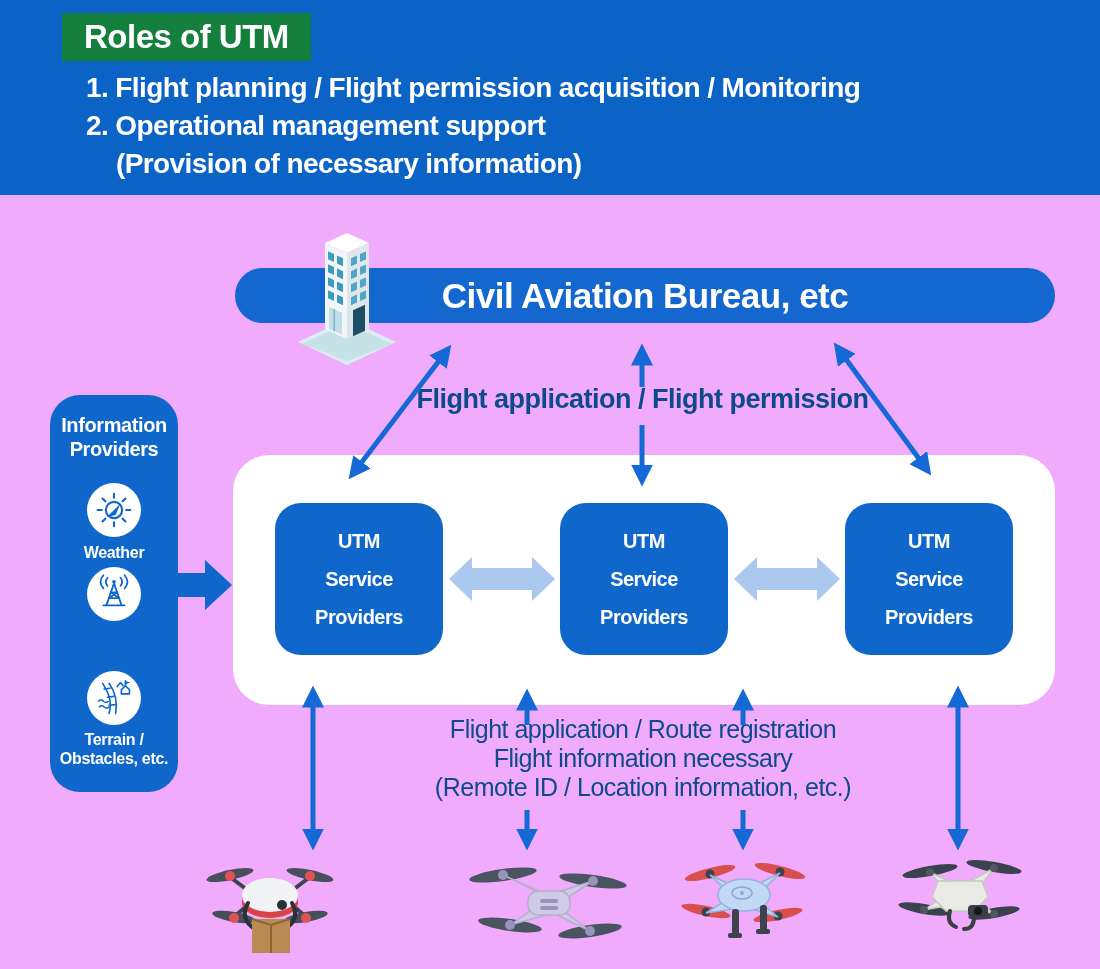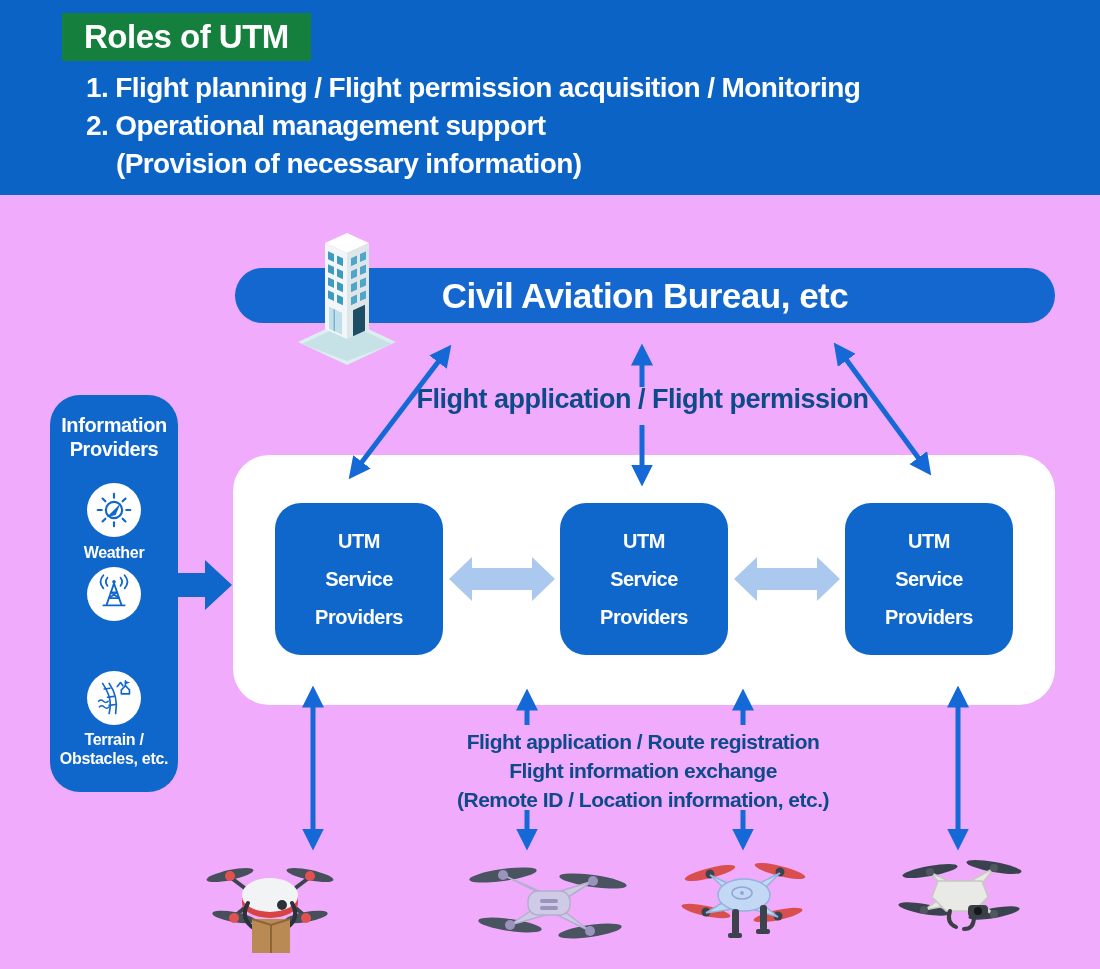--- a/index.html
+++ b/index.html
@@ -44,22 +44,22 @@
   .sb-title{position:absolute;left:0;top:18px;width:128px;text-align:center;color:#fff;
             font-size:20px;font-weight:700;line-height:24px;white-space:pre-line;letter-spacing:-0.4px;}
   .sb-circle{position:absolute;left:37px;width:54px;height:54px;border-radius:50%;background:#fff;
              display:flex;align-items:center;justify-content:center;}
   .c1{top:88px;} .c2{top:172px;} .c3{top:276px;}
   .sb-label{position:absolute;left:0;width:128px;text-align:center;color:#fff;font-size:16px;
             font-weight:700;line-height:19px;white-space:pre-line;letter-spacing:-0.3px;}
   .lb1{top:148px;} .lb2{top:232px;} .lb3{top:335px;}
 
   
-  .bottom-label{position:absolute;left:343px;top:532px;width:600px;text-align:center;
-                color:#0D4A8C;font-size:21px;font-weight:700;line-height:29px;
+  .bottom-label{position:absolute;left:343px;top:520px;width:600px;text-align:center;
+                color:#0D4A8C;font-size:25px;font-weight:400;line-height:29px;
                 letter-spacing:-0.5px;z-index:4;}
 
   .drone{position:absolute;z-index:2;}
   .d1{left:200px;top:650px;} .d2{left:458px;top:652px;} .d3{left:672px;top:650px;} .d4{left:890px;top:650px;}
 </style>
 </head>
 <body>
 
 <div class="page">
 
@@ -172,21 +172,21 @@
           <polygon points="41,6 47,8 41,10" fill="#0F66CB" stroke="none"></polygon>
           <path d="M31,13 l4,-5 l3,4"></path>
         </svg>
       </div>
       <div class="sb-label lb3">Terrain /
 Obstacles, etc.</div>
     </aside>
 
     <div class="bottom-label">
       <div>Flight application / Route registration</div>
-      <div>Flight information exchange</div>
+      <div>Flight information necessary</div>
       <div>(Remote ID / Location information, etc.)</div>
     </div>
 
     <svg class="drone d1" width="140" height="124" viewBox="0 0 140 124">
       <g stroke="#3C434D" stroke-width="4" stroke-linecap="round">
         <line x1="46" y1="44" x2="30" y2="32"></line>
           <line x1="94" y1="44" x2="110" y2="32"></line>
         <line x1="50" y1="58" x2="34" y2="72"></line>
           <line x1="90" y1="58" x2="106" y2="72"></line>
       </g>

